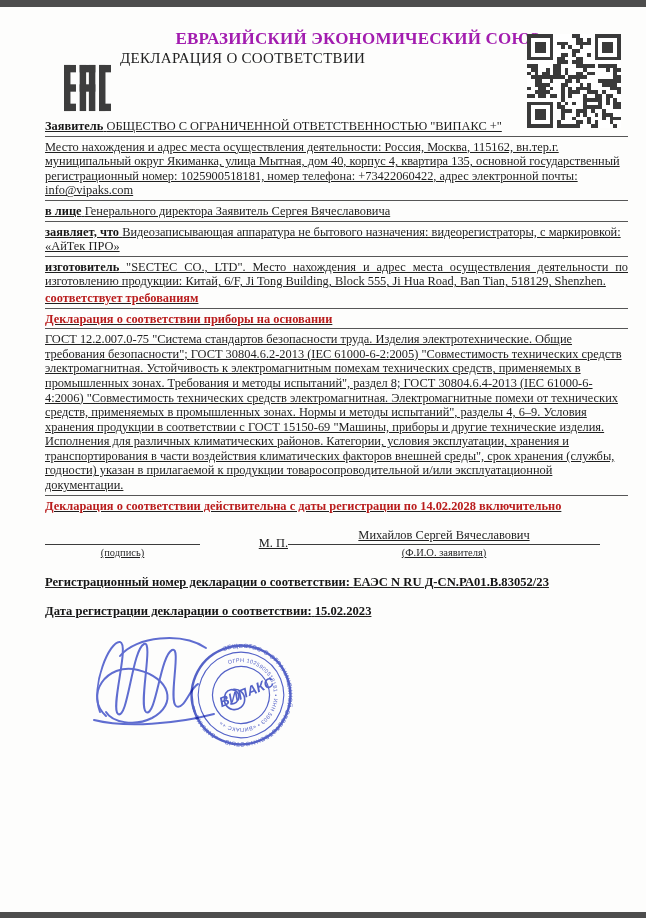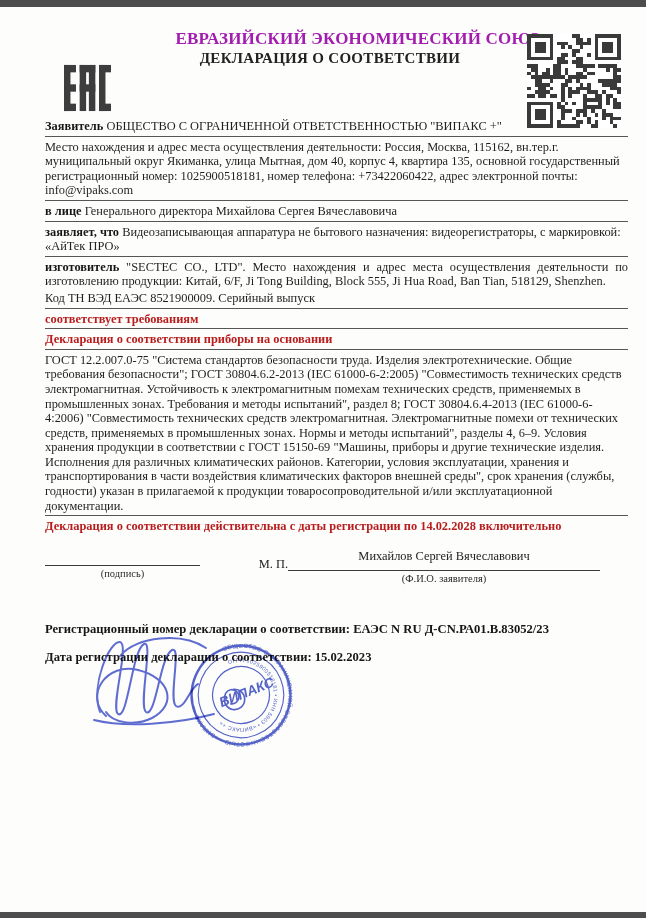--- a/index.html
+++ b/index.html
@@ -5,44 +5,44 @@
   html,body{margin:0;padding:0;}
   body{width:646px;height:918px;background:#ffffff;position:relative;overflow:hidden;
        font-family:"Liberation Serif","DejaVu Serif",serif;color:#1f1f1f;}
   .page{position:absolute;inset:0;background:#fdfdfc;}
   .scan-bar-top{position:absolute;top:0;left:0;width:646px;height:7px;background:#4d4d4d;}
   .scan-bar-bottom{position:absolute;bottom:0;left:0;width:646px;height:6px;background:#4d4d4d;}
 
   
   .title1{position:absolute;top:29px;left:120px;width:420px;text-align:right;
           font-weight:bold;font-size:17px;letter-spacing:.2px;color:#a21caf;}
-  .title2{position:absolute;top:50px;left:120px;width:420px;text-align:center;
-          font-weight:bold;font-size:15px;letter-spacing:.3px;color:#222;}
+  .title2{position:absolute;top:50px;left:120px;width:420px;
+          font-weight:normal;font-size:15px;letter-spacing:.3px;color:#222;}
   .eac{position:absolute;top:62px;left:64px;}
   .qr{position:absolute;top:34px;left:527px;width:94px;height:94px;}
 
   
-  .content{position:absolute;top:118px;left:45px;width:583px;font-size:12.4px;line-height:14.6px;}
+  .content{position:absolute;top:118px;left:45px;width:583px;font-size:12.4px;line-height:14.6px;text-decoration:underline;}
   .content p{margin:0;padding:1px 0 1px 0;}
   .rule{border-bottom:1px solid #565656;padding-bottom:2px !important;margin-bottom:2px !important;}
   b.lead{font-weight:bold;color:#161616;}
   .boldline{font-weight:bold;color:#b91c1c;}
   .just{text-align:justify;}
 
   
   .sigrow{display:flex;margin-top:14px;height:46px;align-items:flex-start;}
   .sig-left{width:155px;padding-top:16px;}
   .sig-line{border-bottom:1.3px solid #3c3c3c;height:0;}
   .sig-cap{font-size:10.5px;text-align:center;color:#2a2a2a;padding-top:1px;}
   .sig-mp{width:88px;text-align:right;font-size:12.4px;padding-top:8px;color:#222;}
   .sig-right{width:312px;}
-  .sig-name{text-align:center;font-size:12.4px;border-bottom:1.3px solid #3c3c3c;padding-bottom:7px;color:#222;}
+  .sig-name{text-align:center;font-size:12.4px;border-bottom:1.3px solid #3c3c3c;padding-bottom:1px;color:#222;}
 
   .footline{font-weight:bold;font-size:12.6px;color:#161616;}
-  .footline.first{margin-top:26px;}
+  .footline.first{}
   .footline.second{margin-top:12px;}
 
   
   .stamp{position:absolute;top:634px;left:180px;width:122px;height:122px;mix-blend-mode:multiply;opacity:.92;}
   .signature-ink{position:absolute;top:626px;left:86px;width:158px;height:104px;mix-blend-mode:multiply;opacity:.9;}
 </style>
 </head>
 <body>
 
 <div class="page">
@@ -288,27 +288,26 @@
       <rect x="0" y="18" width="7" height="7" fill="#3a3a3a"></rect>
       <rect x="1" y="19" width="5" height="5" fill="#ffffff"></rect>
       <rect x="2" y="20" width="3" height="3" fill="#3a3a3a"></rect>
     </svg>
 
   <div class="content">
     <p class="rule"><b class="lead">Заявитель</b> <span>ОБЩЕСТВО С ОГРАНИЧЕННОЙ ОТВЕТСТВЕННОСТЬЮ "ВИПАКС +"</span></p>
 
     <p class="rule">Место нахождения и адрес места осуществления деятельности: Россия, Москва, 115162, вн.тер.г. муниципальный округ Якиманка, улица Мытная, дом 40, корпус 4, квартира 135, основной государственный регистрационный номер: 1025900518181, номер телефона: +73422060422, адрес электронной почты: info@vipaks.com</p>
 
-    <p class="rule"><b class="lead">в лице</b> <span>Генерального директора Михайлова Сергея Вячеславовича</span></p>
+    <p class="rule"><b class="lead">в лице</b> <span>Генерального директора Заявитель Сергея Вячеславовича</span></p>
 
     <p class="rule"><b class="lead">заявляет, что</b> <span>Видеозаписывающая аппаратура не бытового назначения: видеорегистраторы, с маркировкой: «АйТек ПРО»</span></p>
 
     <p class="just"><b class="lead">изготовитель</b> <span>"SECTEC CO., LTD". Место нахождения и адрес места осуществления деятельности по изготовлению продукции: Китай, 6/F, Ji Tong Building, Block 555, Ji Hua Road, Ban Tian, 518129, Shenzhen.</span></p>
 
-    <p class="rule">Код ТН ВЭД ЕАЭС 8521900009. Серийный выпуск</p>
 
     <p class="rule boldline">соответствует требованиям</p>
 
 
     <p class="rule boldline">Декларация о соответствии приборы на основании</p>
 
 
 
     <p class="rule">ГОСТ 12.2.007.0-75 "Система стандартов безопасности труда. Изделия электротехнические. Общие требования безопасности"; ГОСТ 30804.6.2-2013 (IEC 61000-6-2:2005)  "Совместимость технических средств электромагнитная. Устойчивость к электромагнитным помехам технических средств, применяемых в промышленных зонах. Требования и методы испытаний", раздел 8; ГОСТ 30804.6.4-2013 (IEC 61000-6-4:2006) "Совместимость технических средств электромагнитная. Электромагнитные помехи от технических средств, применяемых в промышленных зонах. Нормы и методы испытаний", разделы 4, 6–9. Условия хранения продукции в соответствии с ГОСТ 15150-69 "Машины, приборы и другие технические изделия. Исполнения для различных климатических районов. Категории, условия эксплуатации, хранения и транспортирования в части воздействия климатических факторов внешней среды", срок хранения (службы, годности) указан в прилагаемой к продукции товаросопроводительной и/или эксплуатационной документации.</p>
 

